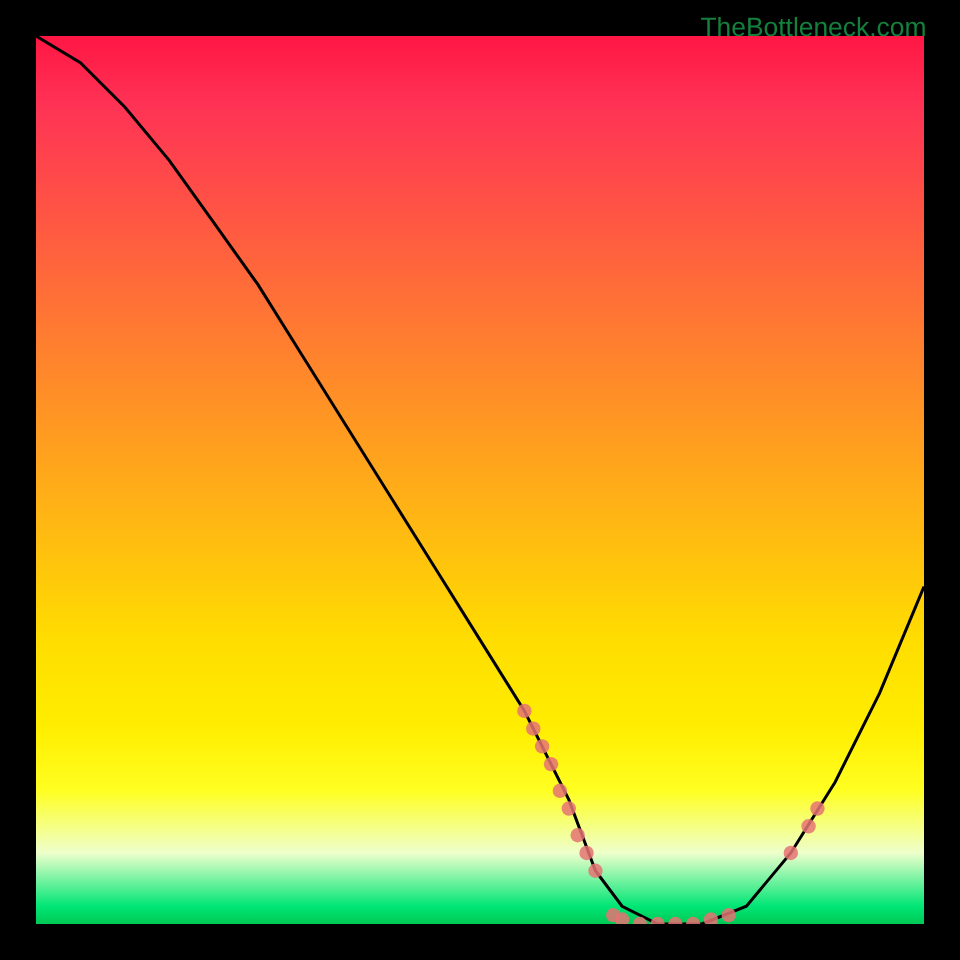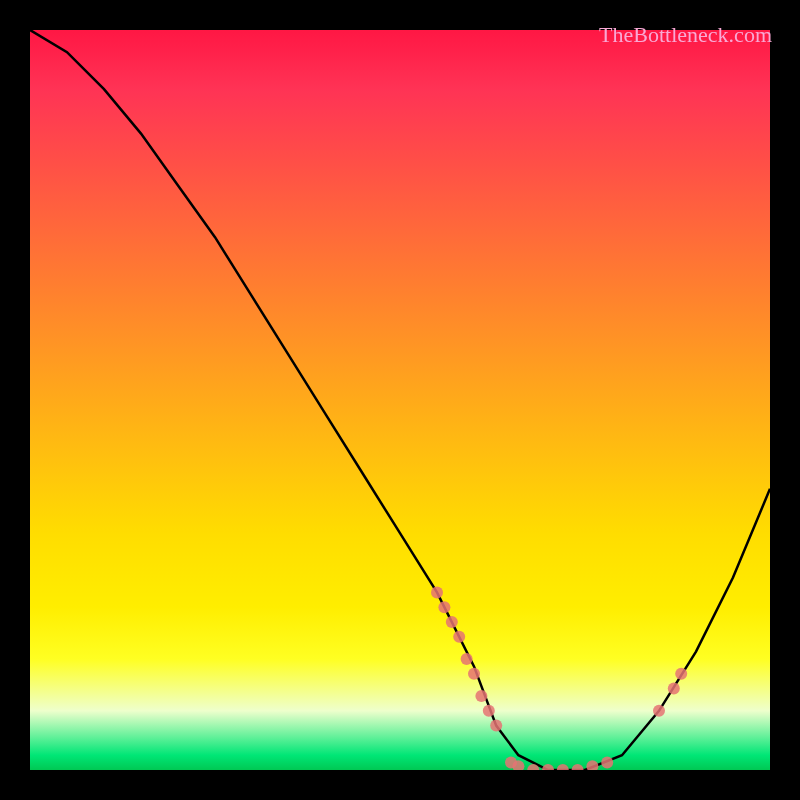--- a/index.html
+++ b/index.html
@@ -5,27 +5,26 @@
   * { margin: 0; padding: 0; box-sizing: border-box; }
   body {
     width: 800px;
     height: 800px;
     background: #000;
     position: relative;
     font-family: Arial, sans-serif;
   }
   .watermark {
     position: absolute;
-    top: 22px;
+    top: 10px;
     right: 28px;
-    color: #f9a8d4;
+    color: #15803d;
     font-size: 22px;
     font-weight: 500;
     z-index: 10;
-    font-family: Liberation Serif, serif;
   }
   .plot-area {
     position: absolute;
     left: 30px;
     top: 30px;
     width: 740px;
     height: 740px;
     overflow: hidden;
   }
   .gradient-bg {

